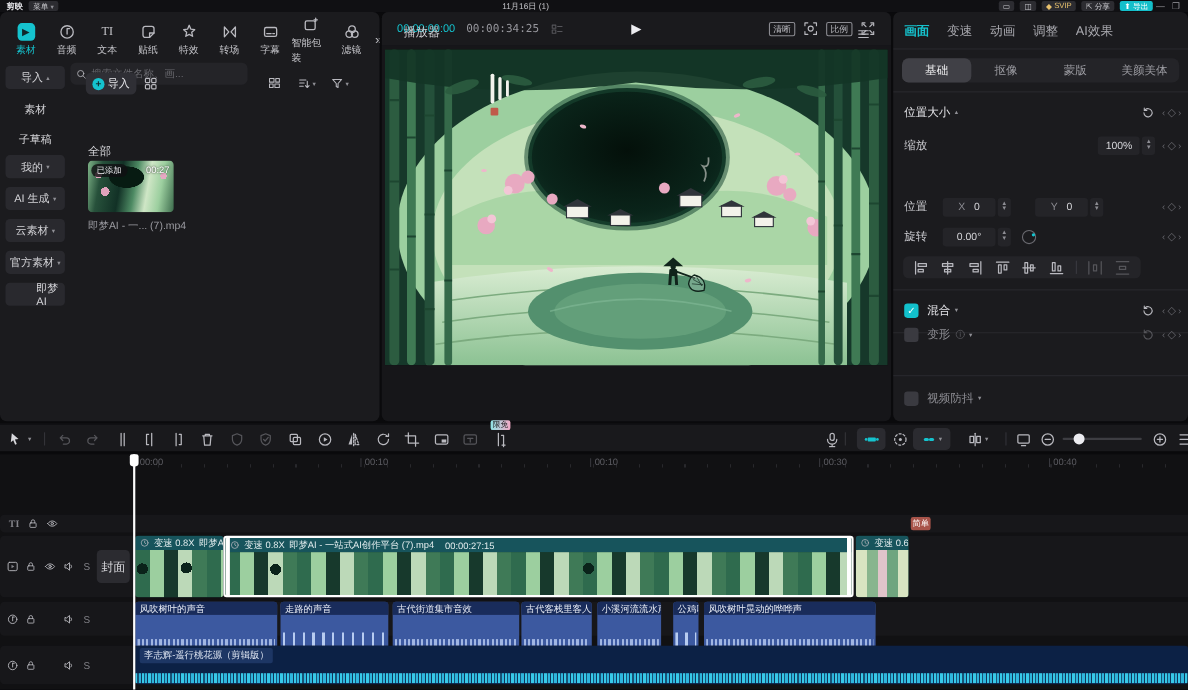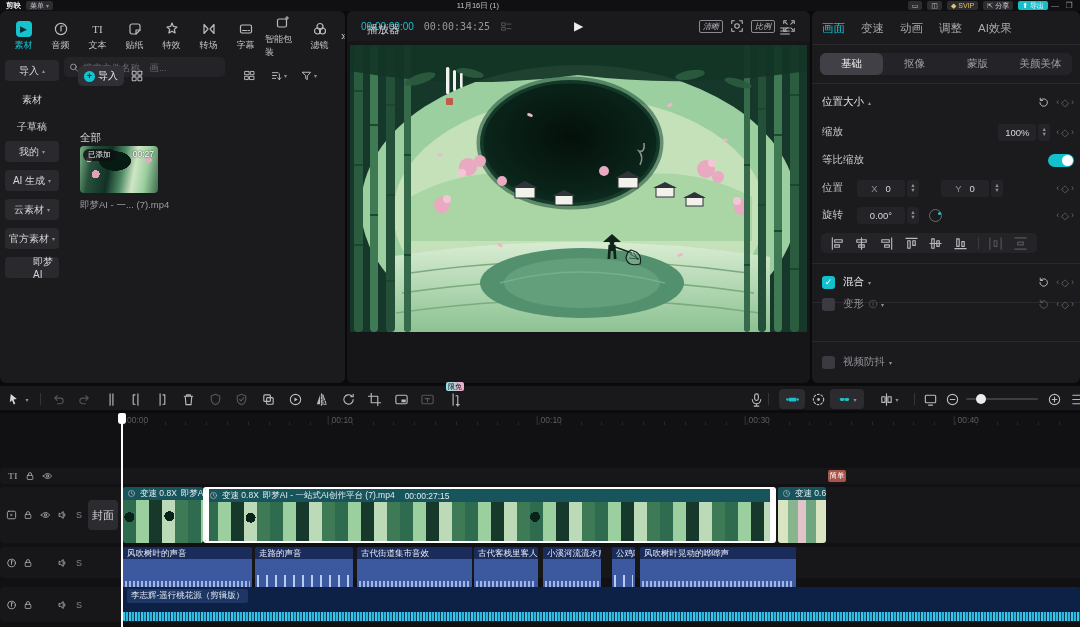--- a/index.html
+++ b/index.html
@@ -63,25 +63,25 @@
 
   
   #player-title{left:20px;top:11px;font-size:11px;color:#cfcfd4;}
   #player-menu{right:18px;top:13px;}
   #player-art{left:3px;top:34px;width:457px;height:287px;background:#0c120f;}
   #player-controls{left:0;right:0;bottom:0;height:30px;display:flex;align-items:center;padding:0 14px;background:#1a1a1d;}
   #time-current{color:#14c2cd;font-size:10px;font-family:Liberation Sans, sans-serif;}
   #time-total{color:#96969c;font-size:10px;font-family:"DejaVu Sans Mono",monospace;margin-left:10px;}
   #play-btn{position:absolute;left:50%;transform:translateX(-50%);color:#ececf0;font-size:12px;}
   .pc-right{display:flex;align-items:center;gap:7px;margin-left:auto;}
-  .mini-badge{border:1px solid #8a8a90;border-radius:2px;font-size:8px;color:#bcbcc2;padding:0px 3px;line-height:11px;font-style:italic;}
+  .mini-badge{border:1px solid #8a8a90;border-radius:2px;font-size:8px;color:#bcbcc2;padding:0px 3px;line-height:11px;}
 
   
   #insp-tabs{left:10px;top:10px;display:flex;gap:16px;font-size:11.5px;color:#a9a9af;}
-  #insp-tabs .active{color:#15c3ce;}
+  #insp-tabs .active{color:#15c3ce;font-weight:bold;}
   .insp-sep{position:absolute;left:0;right:0;height:1px;background:#29292d;}
   #insp-subtabs{left:8px;top:42px;width:252px;height:22px;background:#242428;border-radius:6px;display:flex;}
   .subtab{flex:1;display:flex;align-items:center;justify-content:center;font-size:10.5px;color:#9d9da3;border-radius:6px;}
   .subtab.active{background:#404046;color:#f0f0f2;}
   .insp-row{position:absolute;left:10px;right:6px;display:flex;align-items:center;}
   .insp-label{font-size:10.5px;color:#c9c9ce;}
   .kf{display:flex;align-items:center;gap:2px;color:#66666c;font-size:9px;margin-left:6px;}
   .kf .d{font-size:10px;}
   .valbox{background:#242428;border-radius:3px;height:17px;display:flex;align-items:center;justify-content:center;color:#d6d6da;font-size:9.5px;}
   .stepper{width:12px;height:17px;background:#242428;border-radius:3px;display:flex;flex-direction:column;align-items:center;justify-content:center;color:#8e8e94;font-size:5.5px;line-height:5px;margin-left:2px;}
@@ -501,26 +501,20 @@
         <span>▲</span>
         <span>▼</span>
       </span>
     <span class="kf">
         <span>‹</span>
         <span class="d">◇</span>
         <span>›</span>
       </span>
   </div>
 
-  <div class="insp-row" style="top:141px;height:16px;">
-    <span class="insp-label">等比缩放</span>
-    <span class="toggle" style="margin-left:auto;">
-        <span class="knob"></span>
-      </span>
-  </div>
 
   <div class="insp-row" style="top:168px;height:18px;">
     <span class="insp-label">位置</span>
     <span class="valbox" style="margin-left:14px;width:48px;gap:8px;">
         <span style="color:#8e8e94;">X</span>
         <span>0</span>
       </span>
     <span class="stepper">
         <span>▲</span>
         <span>▼</span>

